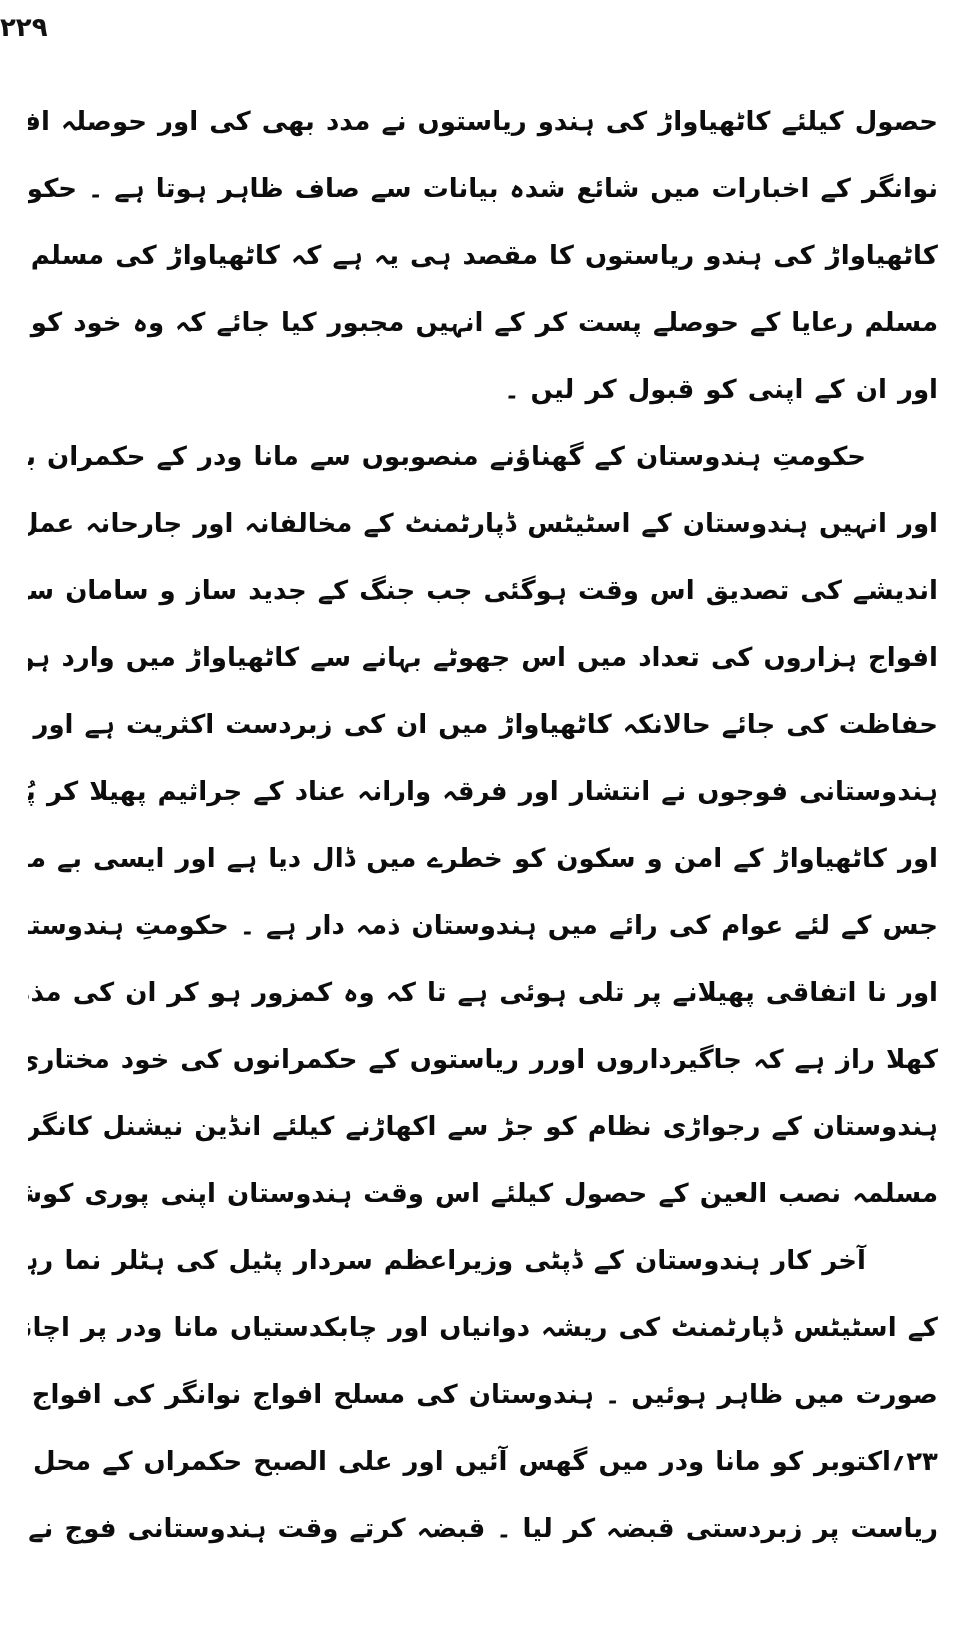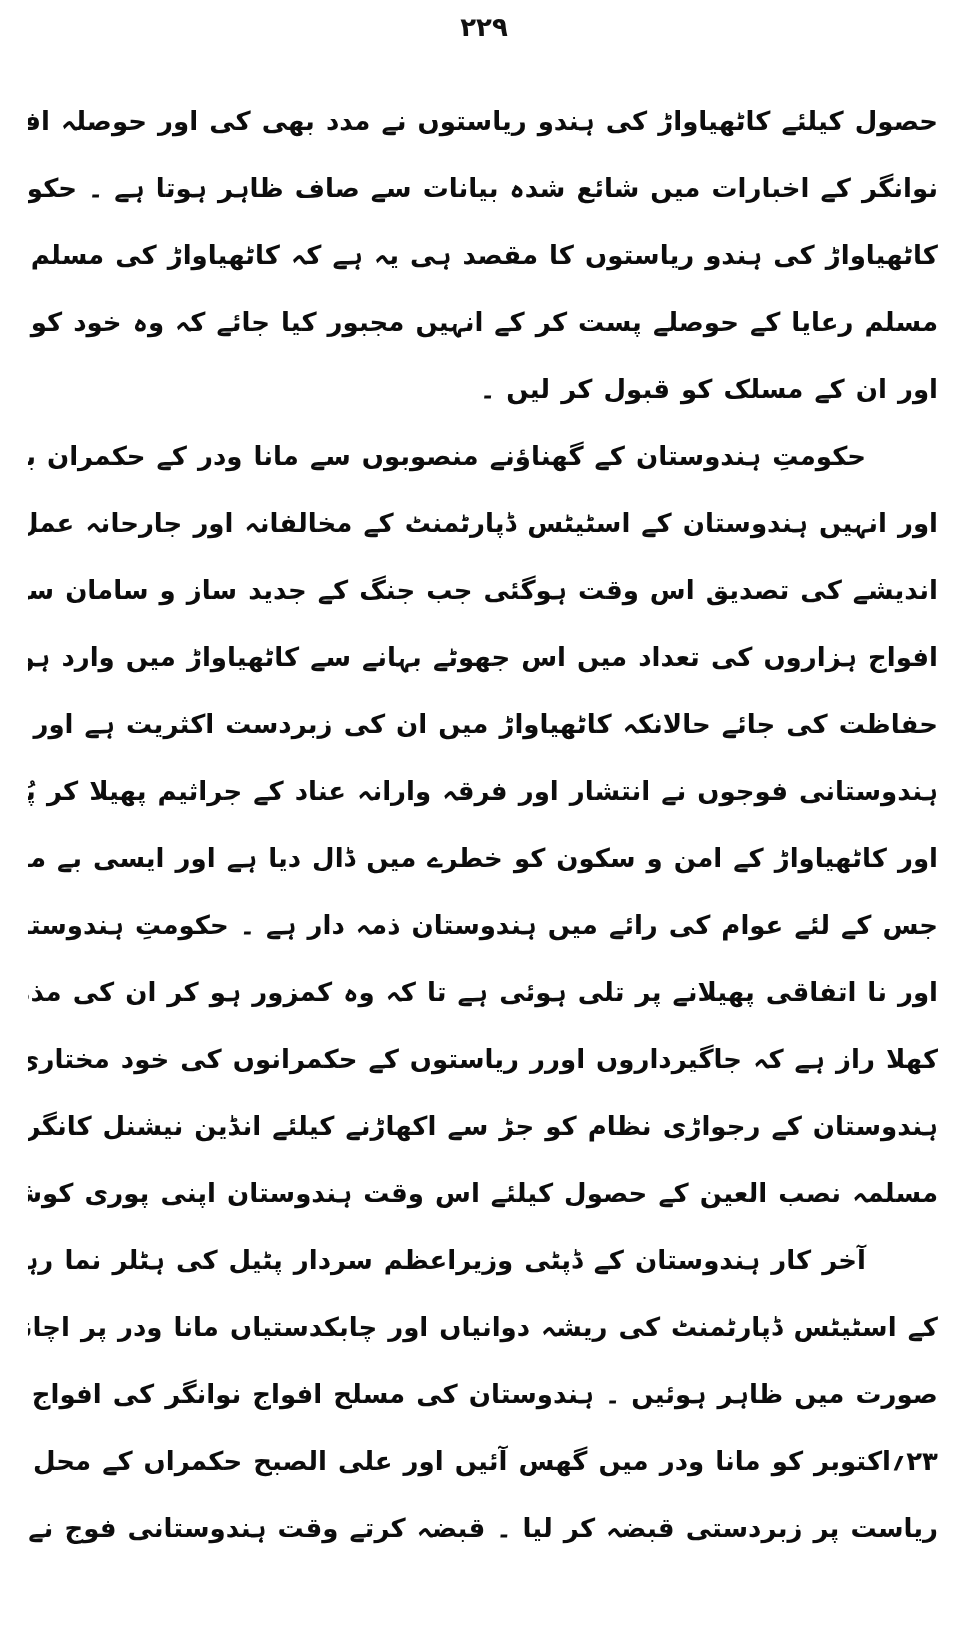--- a/index.html
+++ b/index.html
@@ -13,21 +13,20 @@
     height: 1643px;
     background: #ffffff;
     overflow: hidden;
     font-family: "DejaVu Sans", sans-serif;
   }
   .page-number {
     position: absolute;
     top: 12px;
     left: 0;
     width: 100%;
-    text-align: center;
     font-size: 26px;
     font-weight: bold;
     color: #111111;
     letter-spacing: 2px;
   }
   .text-body {
     position: absolute;
     top: 88px;
     left: 28px;
     right: 30px;
@@ -58,21 +57,21 @@
 <body>
 
 <div class="page">
   <div class="page-number">۲۲۹</div>
 
   <div class="text-body" dir="rtl">
       <div class="line">حصول کیلئے کاٹھیاواڑ کی ہندو ریاستوں نے مدد بھی کی اور حوصلہ افزائی بھی جیسا کہ جام صاحب</div>
       <div class="line">نوانگر کے اخبارات میں شائع شدہ بیانات سے صاف ظاہر ہوتا ہے ۔ حکومتِ ہندوستان اور</div>
       <div class="line">کاٹھیاواڑ کی ہندو ریاستوں کا مقصد ہی یہ ہے کہ کاٹھیاواڑ کی مسلم ریاستوں کے حکمرانوں اور ان کی</div>
       <div class="line">مسلم رعایا کے حوصلے پست کر کے انہیں مجبور کیا جائے کہ وہ خود کو انڈین یونین کے حوالے کر دیں</div>
-      <div class="line short">اور ان کے مسلک کو قبول کر لیں ۔</div>
+      <div class="line short">اور ان کے اپنی کو قبول کر لیں ۔</div>
       <div class="line indent">حکومتِ ہندوستان کے گھناؤنے منصوبوں سے مانا ودر کے حکمران بخوبی واقف تھے</div>
       <div class="line">اور انہیں ہندوستان کے اسٹیٹس ڈپارٹمنٹ کے مخالفانہ اور جارحانہ عمل سے خدشہ بھی تھا ۔ اس</div>
       <div class="line">اندیشے کی تصدیق اس وقت ہوگئی جب جنگ کے جدید ساز و سامان سے لیس ہندوستان کی مسلح</div>
       <div class="line">افواج ہزاروں کی تعداد میں اس جھوٹے بہانے سے کاٹھیاواڑ میں وارد ہو گئیں کہ ہندو ریاستوں کی</div>
       <div class="line">حفاظت کی جائے حالانکہ کاٹھیاواڑ میں ان کی زبردست اکثریت ہے اور مسلمان اقلیت میں ہیں ۔</div>
       <div class="line">ہندوستانی فوجوں نے انتشار اور فرقہ وارانہ عناد کے جراثیم پھیلا کر پُرامن ماحول کو آلودہ کر دیا ہے</div>
       <div class="line">اور کاٹھیاواڑ کے امن و سکون کو خطرے میں ڈال دیا ہے اور ایسی بے مثال بدامنی پیدا کر دی ہے</div>
       <div class="line">جس کے لئے عوام کی رائے میں ہندوستان ذمہ دار ہے ۔ حکومتِ ہندوستان ریاستوں میں گڑ بڑ</div>
       <div class="line">اور نا اتفاقی پھیلانے پر تلی ہوئی ہے تا کہ وہ کمزور ہو کر ان کی مذموم چالوں کا شکار ہو جائیں ۔ یہ ایک</div>
       <div class="line">کھلا راز ہے کہ جاگیرداروں اورر ریاستوں کے حکمرانوں کی خود مختاری ختم کرنے کیلئے اور</div>

